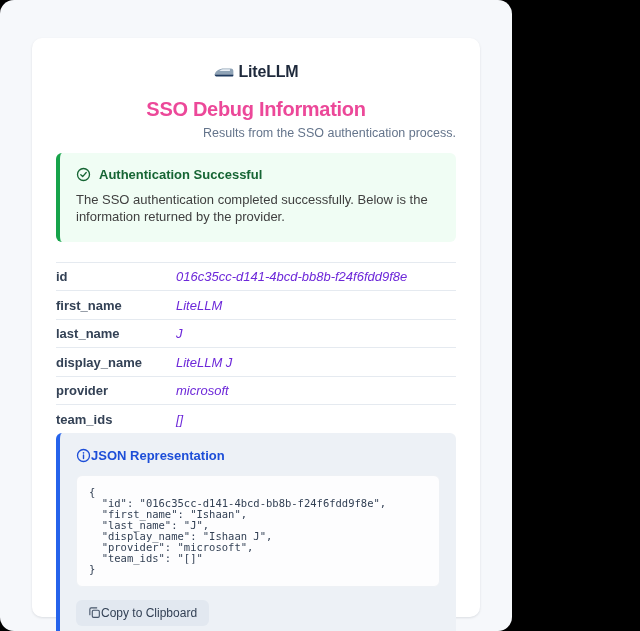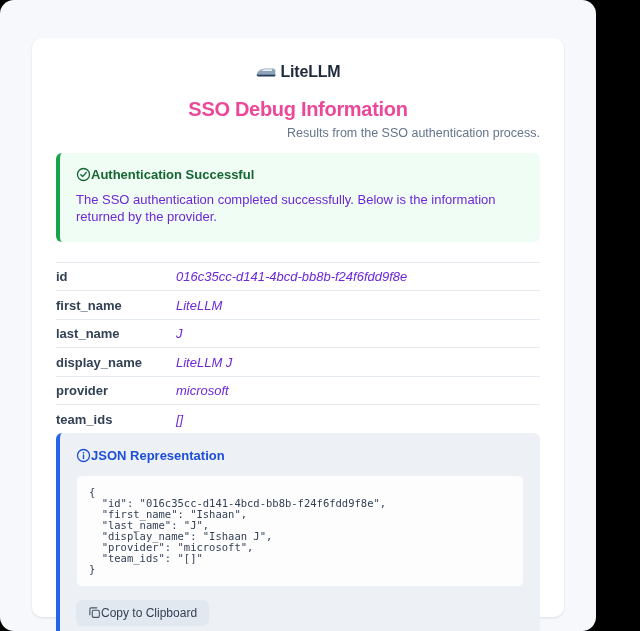--- a/index.html
+++ b/index.html
@@ -3,21 +3,21 @@
 <meta charset="utf-8">
 <style>
   * { margin: 0; padding: 0; box-sizing: border-box; }
   html, body { width: 640px; height: 631px; }
   body {
     background: #000;
     font-family: "Liberation Sans", sans-serif;
     color: #1e293b;
   }
   .screen {
-    width: 596px; height: 631px;
+    width: 512px; height: 631px;
     background: #f6f8fb;
     border-radius: 14px;
     padding: 38px 32px 14px 32px;
     overflow: hidden;
   }
   .card {
     background: #ffffff;
     border-radius: 10px;
     box-shadow: 0 1px 3px rgba(15,23,42,0.08), 0 1px 2px rgba(15,23,42,0.04);
     padding: 24px 24px 12px 24px;
@@ -39,23 +39,23 @@
     text-align: right;
     font-size: 12.5px; color: #64748b;
   }
   .alert {
     margin-top: 13px;
     background: #f0fdf4;
     border-left: 4px solid #16a34a;
     border-radius: 6px;
     padding: 14px 16px 16px 16px;
   }
-  .alert-title-row { display: flex; align-items: center; }
+  .alert-title-row { display: flex; align-items: center; gap: 8px; }
   .alert-title { font-size: 13px; font-weight: 700; color: #166534; }
-  .alert-body { margin-top: 10px; font-size: 13px; color: #6d28d9; line-height: 1.3; }
+  .alert-body { margin-top: 10px; font-size: 13px; color: #404040; line-height: 1.3; }
   .info-table { margin-top: 20px; }
   .field-row {
     display: flex; align-items: center;
     height: 28.5px;
     border-top: 1px solid #e5eaf0;
     font-size: 13px;
   }
   .field-label { width: 120px; flex: 0 0 120px; font-weight: 600; color: #334155; }
   .field-value { color: #6d28d9; font-style: italic; }
   .json-panel {

